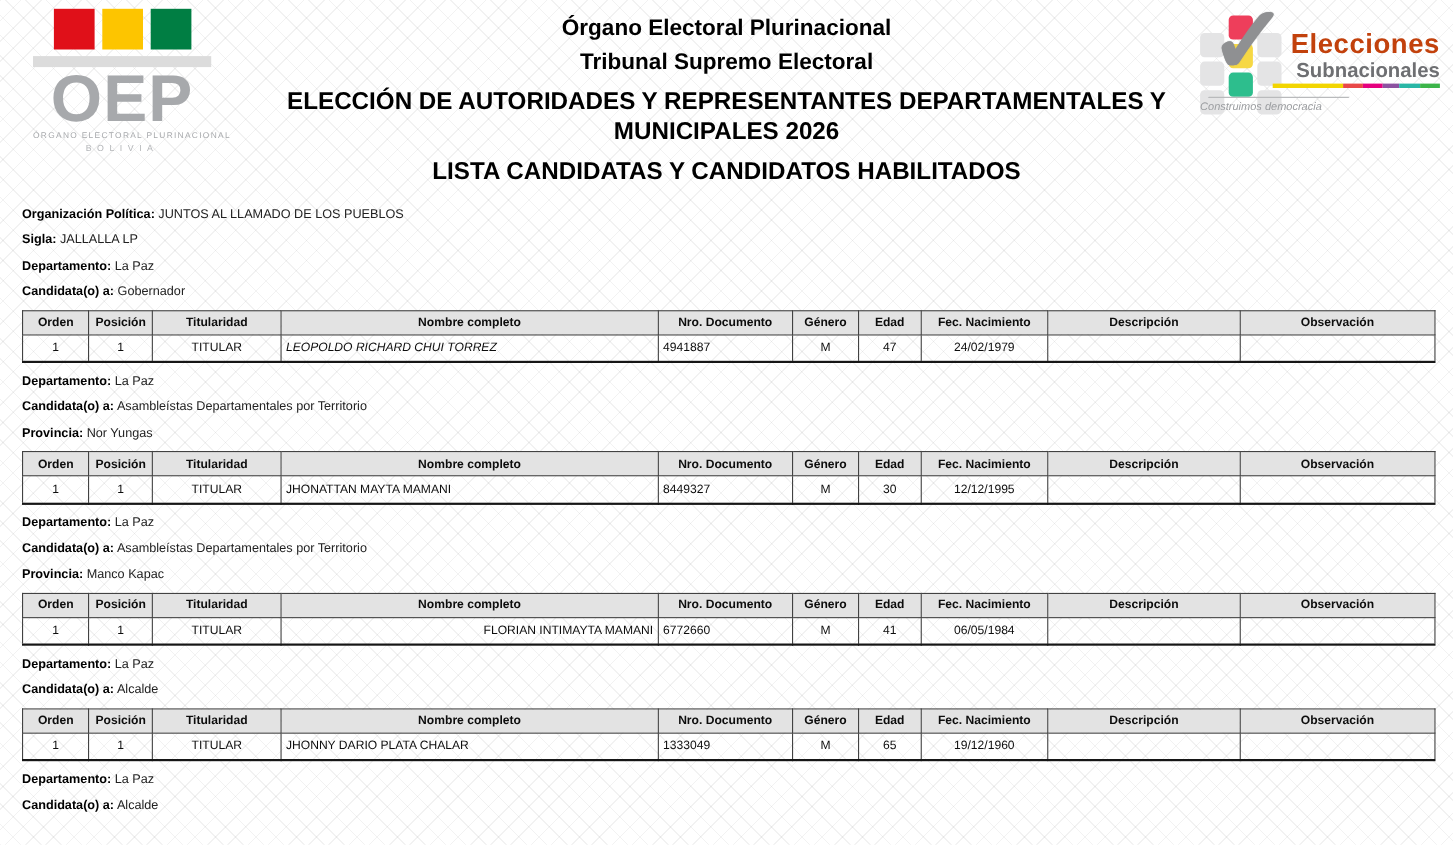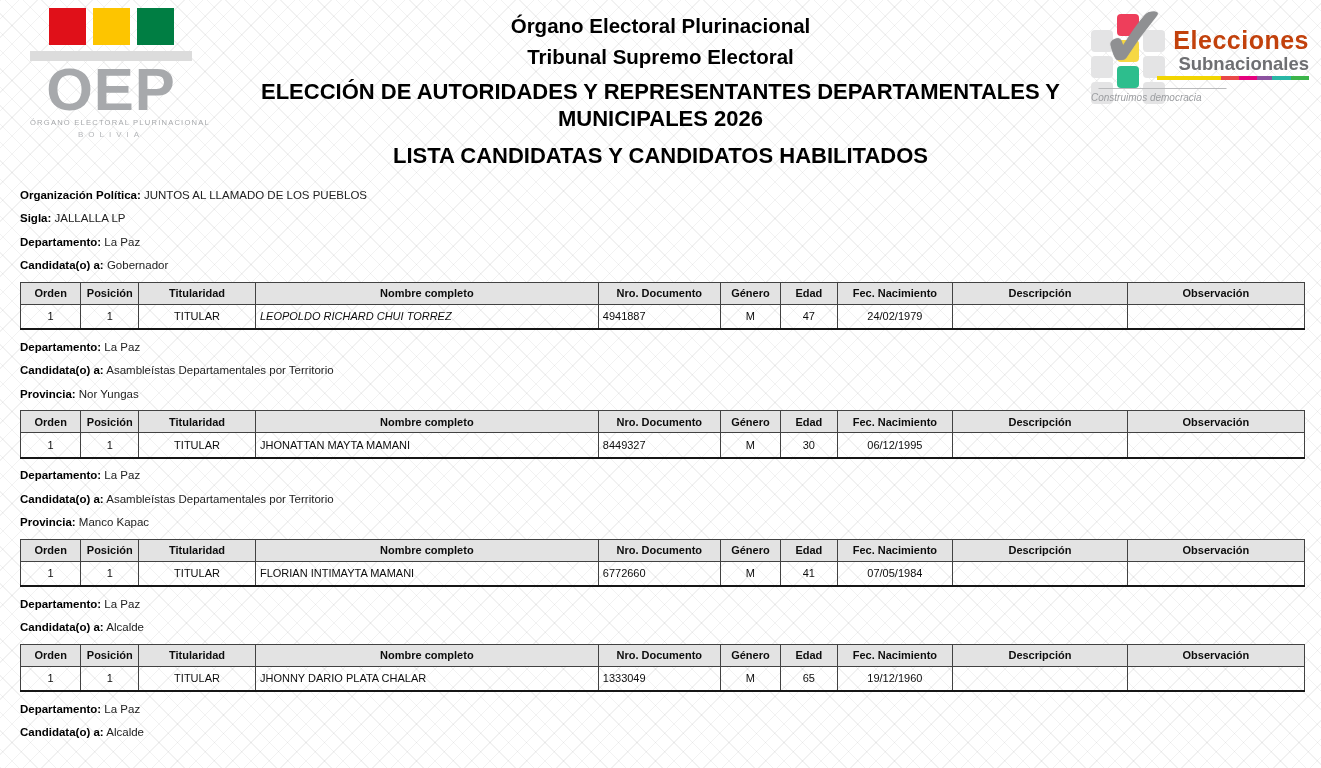--- a/index.html
+++ b/index.html
@@ -215,21 +215,21 @@
           </thead>
           <tbody>
             <tr>
               <td style="text-align: center;">1</td>
               <td style="text-align: center;">1</td>
               <td style="text-align: center;">TITULAR</td>
               <td style="text-align: left;">JHONATTAN MAYTA MAMANI</td>
               <td style="text-align: left;">8449327</td>
               <td style="text-align: center;">M</td>
               <td style="text-align: center;">30</td>
-              <td style="text-align: center;">06/12/1995</td>
+              <td style="text-align: center;">12/12/1995</td>
               <td style="text-align: left;"></td>
               <td style="text-align: left;"></td>
             </tr>
           </tbody>
         </table>
       </div>
       <div class="section">
         <div class="field-line"><b>Departamento:</b><span> La Paz</span></div>
         <div class="field-line"><b>Candidata(o) a:</b><span> Asambleístas Departamentales por Territorio</span></div>
         <div class="field-line"><b>Provincia:</b><span> Manco Kapac</span></div>
@@ -258,25 +258,25 @@
               <th>Fec. Nacimiento</th>
               <th>Descripción</th>
               <th>Observación</th>
             </tr>
           </thead>
           <tbody>
             <tr>
               <td style="text-align: center;">1</td>
               <td style="text-align: center;">1</td>
               <td style="text-align: center;">TITULAR</td>
-              <td style="text-align: left;">FLORIAN INTIMAYTA MAMANI</td>
+              <td style="text-align: right;">FLORIAN INTIMAYTA MAMANI</td>
               <td style="text-align: left;">6772660</td>
               <td style="text-align: center;">M</td>
               <td style="text-align: center;">41</td>
-              <td style="text-align: center;">07/05/1984</td>
+              <td style="text-align: center;">06/05/1984</td>
               <td style="text-align: left;"></td>
               <td style="text-align: left;"></td>
             </tr>
           </tbody>
         </table>
       </div>
       <div class="section">
         <div class="field-line"><b>Departamento:</b><span> La Paz</span></div>
         <div class="field-line"><b>Candidata(o) a:</b><span> Alcalde</span></div>
         <table class="cand">

